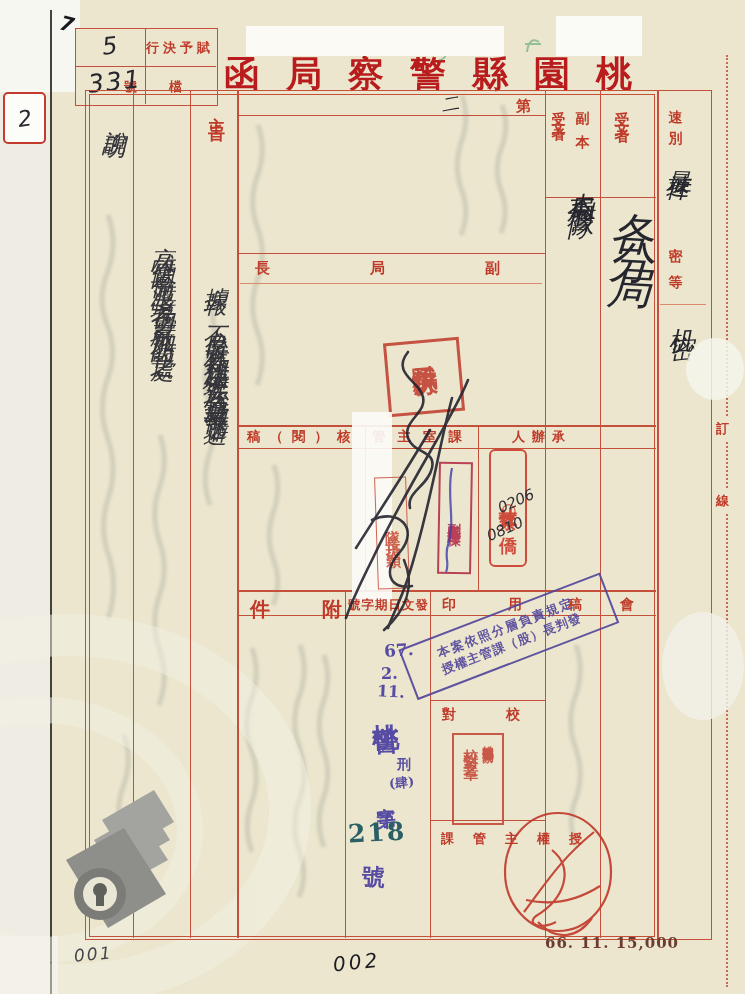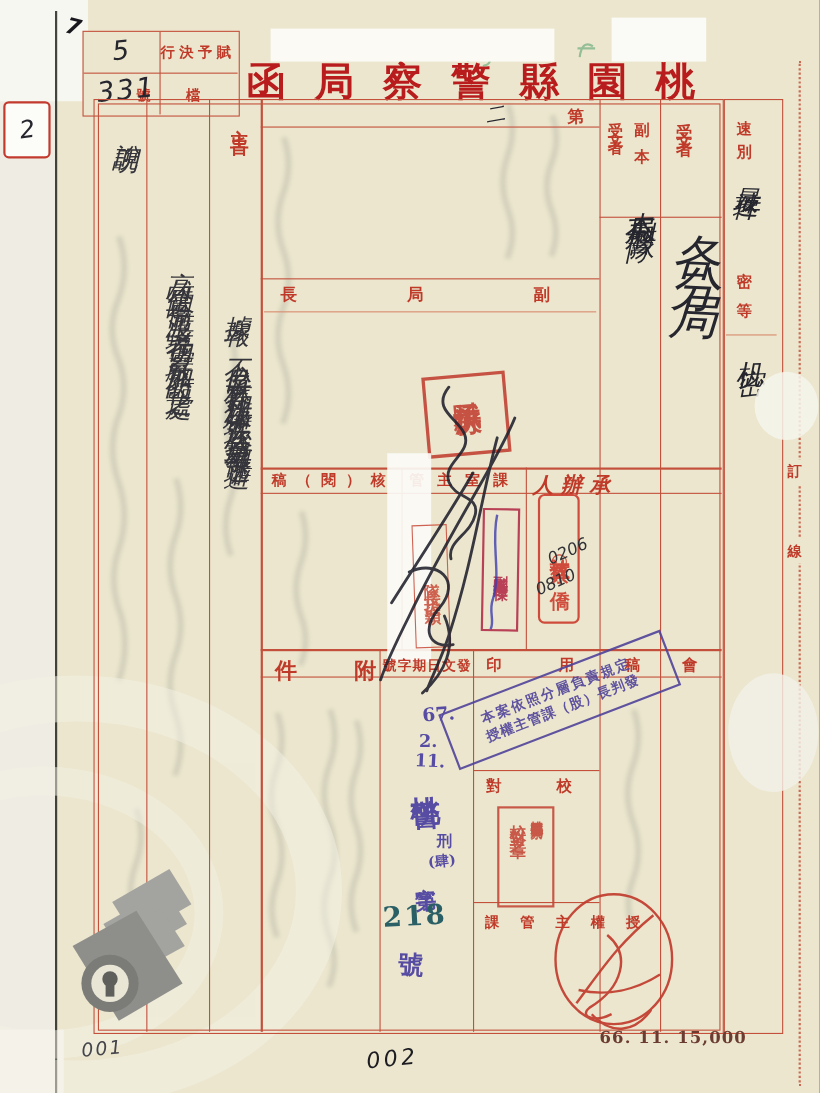--- a/index.html
+++ b/index.html
@@ -121,21 +121,21 @@
   <div class="abs hw" style="left:441px;top:92px;font-size:18px;transform:rotate(-10deg);">二</div>
 
   <div class="abs rlabel rtl" style="left:255px;top:259px;font-size:15px;letter-spacing:100px;">副局長</div>
 
   <div class="stamp" style="left:386px;top:340px;width:76px;height:74px;border:3px solid #c0392b;transform:rotate(-5deg);opacity:.85;">
     <div class="vtext rlabel" style="color:#c0392b;font-size:25px;line-height:36px;height:64px;letter-spacing:2px;">賦予決行</div>
   </div>
 
   <div class="abs rlabel rtl" style="left:247px;top:428px;font-size:13.5px;letter-spacing:9px;">核（閱）稿</div>
   <div class="abs rlabel rtl" style="left:372px;top:428px;font-size:13.5px;letter-spacing:12px;">課室主管</div>
-  <div class="abs rlabel rtl" style="left:484px;top:428px;font-size:19px;letter-spacing:7px;font-style:italic;">承辦人</div>
+  <div class="abs rlabel rtl" style="left:512px;top:428px;font-size:13px;letter-spacing:7px;">承辦人</div>
 
   <div class="abs" style="left:352px;top:412px;width:40px;height:190px;background:#fbfbf6;opacity:.92;"></div>
 
   <div class="stamp" style="left:376px;top:477px;width:32px;height:112px;border:1.5px solid #c84a38;transform:rotate(-2deg);opacity:.85;">
     <div class="vtext" style="color:#c84a38;font-size:15px;letter-spacing:8px;font-weight:bold;">隊長拔穎</div>
   </div>
 
   <div class="stamp" style="left:438px;top:462px;width:34px;height:112px;border:2px solid #b5344d;transform:rotate(1deg);opacity:.92;">
     <div class="vtext" style="color:#b5344d;font-size:13.5px;letter-spacing:2px;font-weight:bold;">副隊長逄珍傑</div>
   </div>

